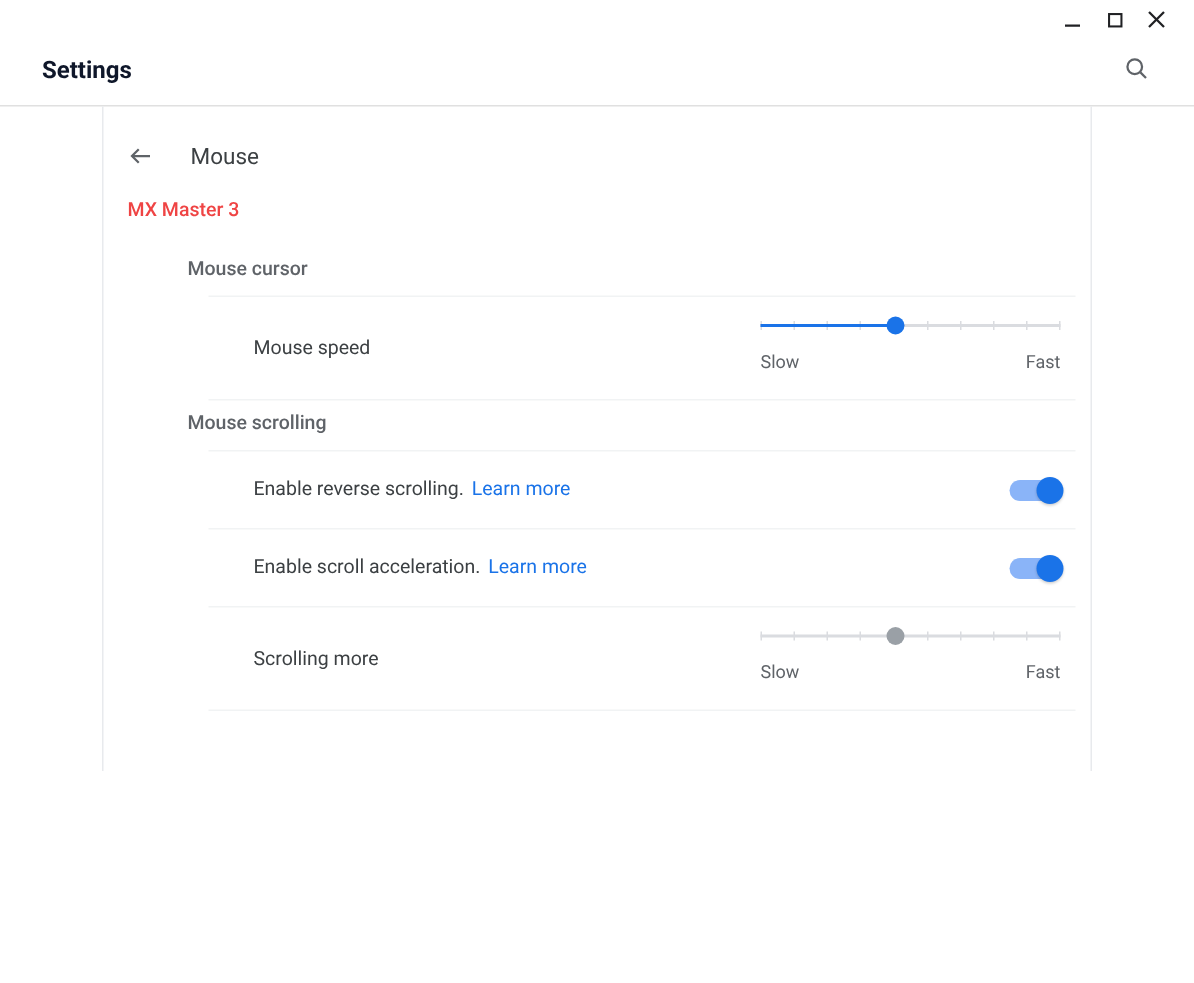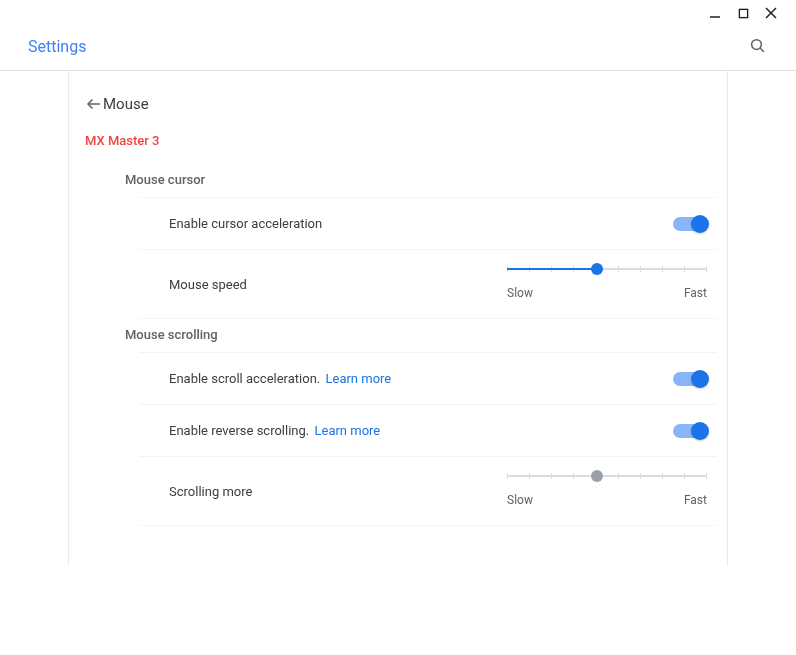--- a/index.html
+++ b/index.html
@@ -39,21 +39,22 @@
   
   .header {
     display: flex;
     align-items: center;
     justify-content: space-between;
     padding: 0 28px 14px 28px;
     border-bottom: 1px solid #e0e0e0;
   }
   .header-title {
     font-size: 16px;
-    color: #3b82f6;
+    color: #0f172a;
+    font-weight: bold;
   }
   .search-btn {
     width: 20px;
     height: 20px;
     color: #5f6368;
     cursor: pointer;
     display: inline-flex;
     align-items: center;
     justify-content: center;
   }
@@ -66,20 +67,21 @@
   .panel {
     width: 660px;
     border-left: 1px solid #e8eaed;
     border-right: 1px solid #e8eaed;
     padding: 24px 0 40px 0;
   }
   
   .page-title-row {
     display: flex;
     align-items: center;
+    gap: 24px;
     padding: 0 16px 20px 16px;
   }
   .back-arrow {
     width: 18px;
     height: 18px;
     color: #5f6368;
     cursor: pointer;
     display: inline-flex;
     align-items: center;
     justify-content: center;
@@ -251,26 +253,20 @@
           </svg>
       </span>
       <div class="page-title">Mouse</div>
     </div>
 
     <div class="device-name">MX Master 3</div>
 
     <div class="section-heading">Mouse cursor</div>
     <div class="rows-group">
       <div class="row">
-        <div class="row-label">Enable cursor acceleration</div>
-        <div class="switch on">
-            <div class="knob"></div>
-          </div>
-      </div>
-      <div class="row">
         <div class="row-label">Mouse speed</div>
         <div class="slider-wrap">
           <div class="slider-track">
             <div class="ticks">
                 <i></i>
                 <i></i>
                 <i></i>
                 <i></i>
                 <i></i>
                 <i></i>
@@ -285,39 +281,39 @@
           <div class="slider-labels">
             <span>Slow</span>
             <span>Fast</span>
           </div>
         </div>
       </div>
     </div>
 
     <div class="section-heading">Mouse scrolling</div>
     <div class="rows-group">
+      <div class="row">
+        <div class="row-label">
+          <span>Enable reverse scrolling.</span>
+          <span class="learn-more">Learn more</span>
+        </div>
+        <div class="switch on">
+            <div class="knob"></div>
+          </div>
+      </div>
       <div class="row">
         <div class="row-label">
           <span>Enable scroll acceleration.</span>
           <span class="learn-more">Learn more</span>
         </div>
         <div class="switch on">
             <div class="knob"></div>
           </div>
       </div>
       <div class="row">
-        <div class="row-label">
-          <span>Enable reverse scrolling.</span>
-          <span class="learn-more">Learn more</span>
-        </div>
-        <div class="switch on">
-            <div class="knob"></div>
-          </div>
-      </div>
-      <div class="row">
         <div class="row-label">Scrolling more</div>
         <div class="slider-wrap">
           <div class="slider-track">
             <div class="ticks">
                 <i></i>
                 <i></i>
                 <i></i>
                 <i></i>
                 <i></i>
                 <i></i>

